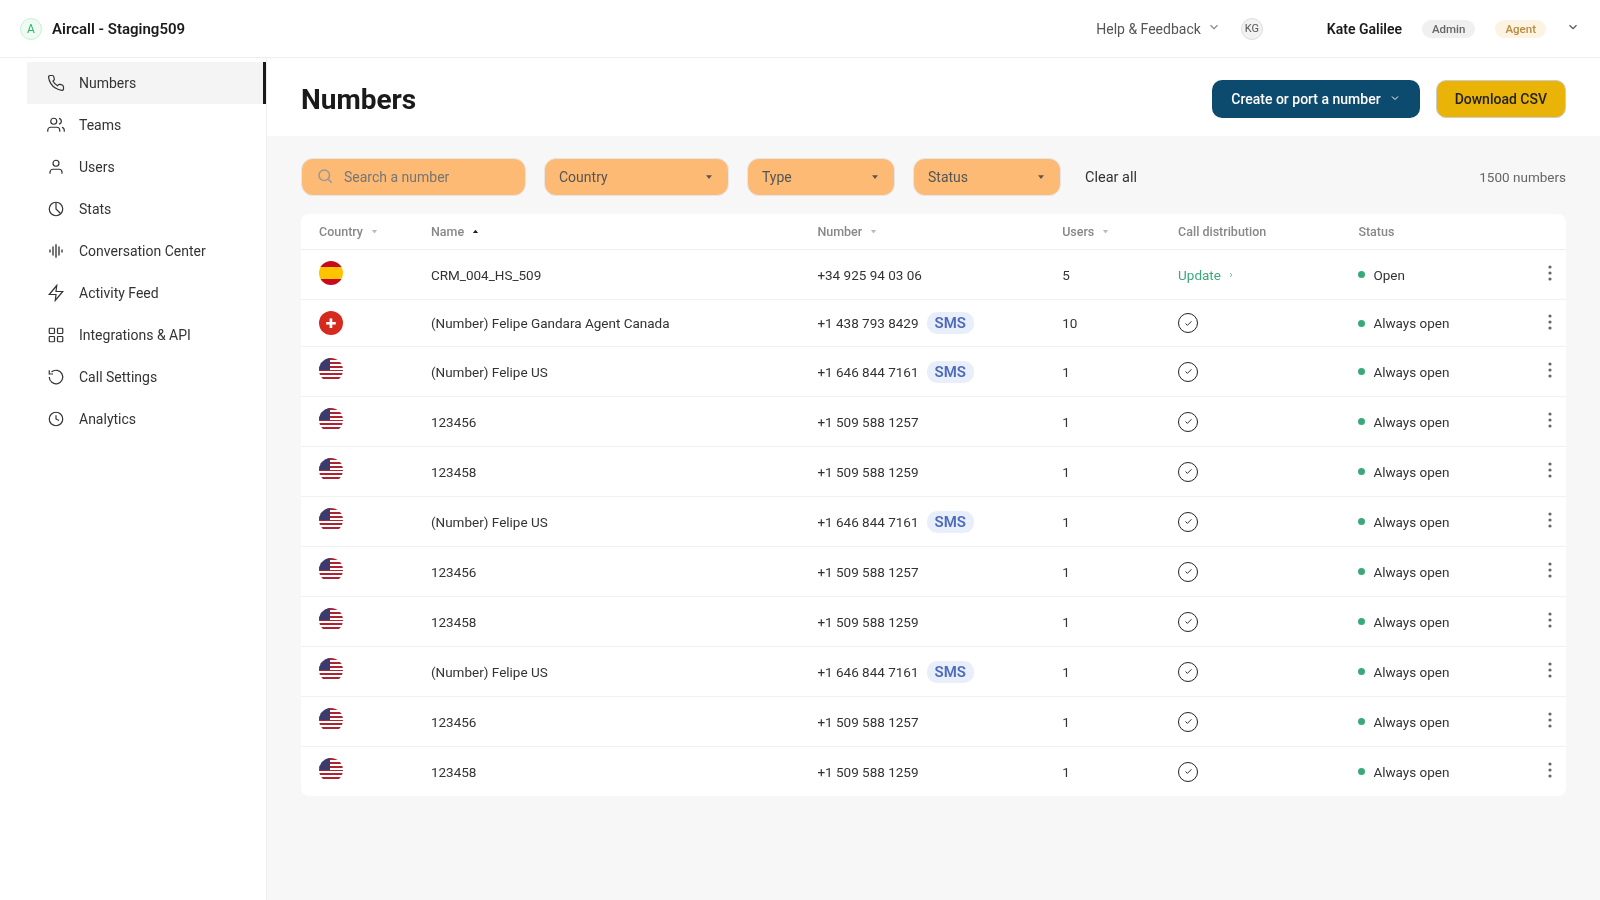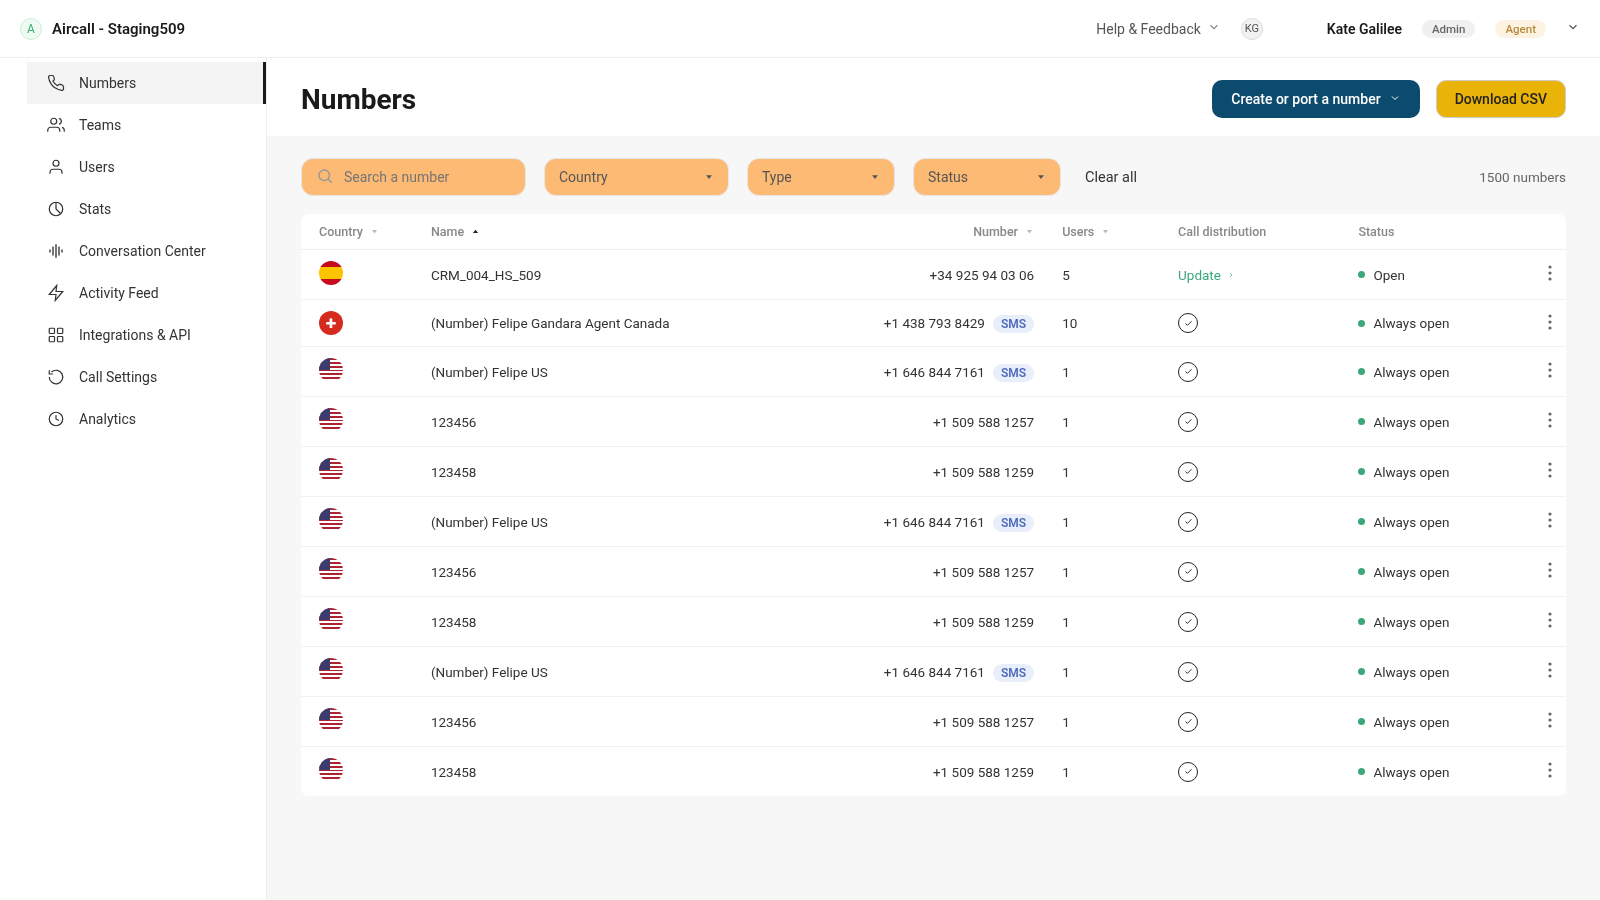--- a/index.html
+++ b/index.html
@@ -65,35 +65,35 @@
 td { padding: 11px 14px; border-bottom: 1px solid #f1f1f1; font-size: 13.5px; color: #333; vertical-align: middle; }
 tr:last-child td { border-bottom: none; }
 
 .flag { width: 24px; height: 24px; border-radius: 50%; display: inline-block; overflow: hidden; position: relative; }
 .flag-es { background: linear-gradient(to bottom, #c60b1e 0%, #c60b1e 25%, #ffc400 25%, #ffc400 75%, #c60b1e 75%, #c60b1e 100%); }
 .flag-us { background: linear-gradient(to bottom, #ac2332 0 8%, #fff 8% 16%, #ac2332 16% 24%, #fff 24% 32%, #ac2332 32% 40%, #fff 40% 48%, #ac2332 48% 56%, #fff 56% 64%, #ac2332 64% 72%, #fff 72% 80%, #ac2332 80% 88%, #fff 88% 100%); position: relative; }
 .flag-us::after { content:""; position:absolute; left:0; top:0; width:45%; height:50%; background:#3c3b6e; }
 .flag-ca { background: #d52b1e; display:flex; align-items:center; justify-content:center; }
 .flag-ca::before { content:"✚"; color:#fff; font-size:13px; line-height:1; }
 
-.sms-badge { background: #e9eefb; color: #4d6bbd; border-radius: 10px; padding: 2px 8px; font-size: 12px; font-weight: 600; margin-left: 8px; }
+.sms-badge { background: #e9eefb; color: #4d6bbd; border-radius: 10px; padding: 2px 8px; font-size: 15px; font-weight: 600; margin-left: 8px; }
 .dist-icon { width: 20px; height: 20px; border: 1.3px solid #222; border-radius: 50%; display: inline-flex; align-items: center; justify-content: center; }
 .dist-icon svg { width: 9px; height: 9px; }
 .update-link { color: #3ba87a; font-size: 13.5px; display: inline-flex; align-items:center; gap:6px; cursor:pointer; }
 .update-link svg { width:8px; height:8px; }
 
 .status-cell { display: flex; align-items: center; gap: 8px; }
 .status-dot { width: 7px; height: 7px; border-radius: 50%; background: #3ba87a; display: inline-block; }
 
 .row-menu { color: #666; cursor: pointer; text-align: right; }
 .row-menu svg { width: 4px; height: 16px; }
 
 .col-country { width: 90px; }
 .col-name { width: 300px; }
-.col-number { width: 190px; text-align: right; }
+.col-number { width: 190px; }
 .col-users { width: 90px; }
 .col-dist { width: 140px; }
 .col-status { width: 140px; }
 .col-menu { width: 30px; }
 th:first-child, td:first-child { padding-left: 18px; }
 </style>
 </head>
 <body>
 
 <div class="app">

